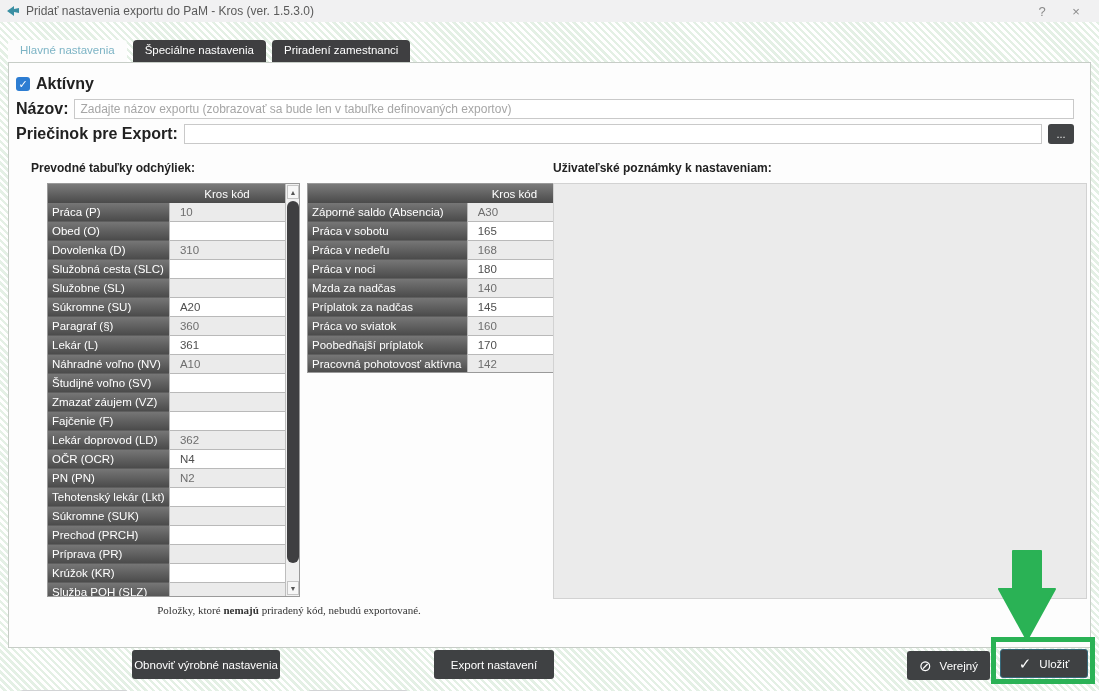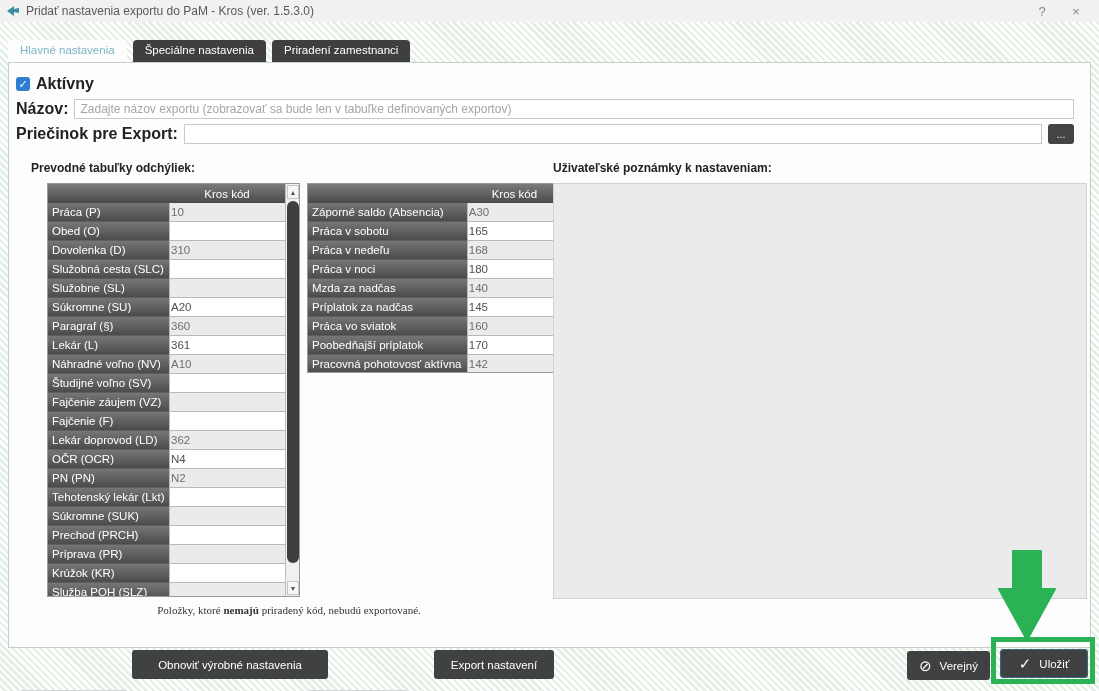--- a/index.html
+++ b/index.html
@@ -59,21 +59,21 @@
   }
   .dev-table .thead .hlab { }
   .dev-table .thead .hval { display:flex; align-items:center; justify-content:center; }
   .trow { display:flex; height:19px; }
   .tlabel {
     background:linear-gradient(180deg,#767676,#4b4b4b); color:#fff;
     display:flex; align-items:center; padding:8px 4px; white-space:nowrap; overflow:hidden;
     border-bottom:1px solid #5e5e5e;
   }
   .tval {
-    display:flex; align-items:center; padding:0 1px; color:#4f4f4f;
+    display:flex; align-items:center; padding:0 10px; color:#4f4f4f;
     background:#fff; border-bottom:1px solid #b9b9b9; border-left:1px solid #b9b9b9;
   }
   .trow.shade .tval { background:#ebebeb; color:#6e6e6e; }
   #table-left  { left:22px;  width:253px; height:414px; }
   #table-left .tlabel, #table-left .hlab { width:122px; }
   #table-left .tval,  #table-left .hval { width:117px; }
   #table-mid   { left:282px; width:256px; height:190px; }
   #table-mid .tlabel, #table-mid .hlab { width:160px; }
   #table-mid .tval,  #table-mid .hval { width:96px; }
   
@@ -101,21 +101,21 @@
   
   .btn {
     position:absolute; top:650px; height:29px; border:none; border-radius:3px;
     font-size:11.5px; font-family:"Liberation Sans",sans-serif;
     display:flex; align-items:center; justify-content:center; gap:8px;
   }
   .btn.dark { background:#3f4143; color:#ffffff; }
   .btn.disabled { background:#d2d3d5; color:#b4b6b9;margin-top:40px; }
   .btn .bicon { font-size:15px; line-height:1; }
   #btn-delete  { left:20px;  width:108px; }
-  #btn-restore { left:132px; width:196px; }
+  #btn-restore { left:132px; width:148px; }
   #btn-import  { left:308px; width:100px; }
   #btn-export  { left:434px; width:120px; }
   #btn-cancel  { left:907px; width:83px; top:651px; }
   #btn-save    { left:1000px; width:88px; top:649px; border:1px solid #37697a; }
   
   .hl-rect {
     position:absolute; left:991px; top:637px; width:104px; height:47px;
     border:5px solid #2ab255; pointer-events:none;
   }
   .hl-arrow { position:absolute; left:998px; top:549px; pointer-events:none; }
@@ -203,21 +203,21 @@
           </div>
           <div class="trow shade">
             <div class="tlabel">Náhradné voľno  (NV)</div>
             <div class="tval">A10</div>
           </div>
           <div class="trow">
             <div class="tlabel">Študijné voľno  (SV)</div>
             <div class="tval"></div>
           </div>
           <div class="trow shade">
-            <div class="tlabel">Fajčenie záujem  (VZ)</div>
+            <div class="tlabel">Zmazať záujem  (VZ)</div>
             <div class="tval"></div>
           </div>
           <div class="trow">
             <div class="tlabel">Fajčenie  (F)</div>
             <div class="tval"></div>
           </div>
           <div class="trow shade">
             <div class="tlabel">Lekár doprovod  (LD)</div>
             <div class="tval">362</div>
           </div>

